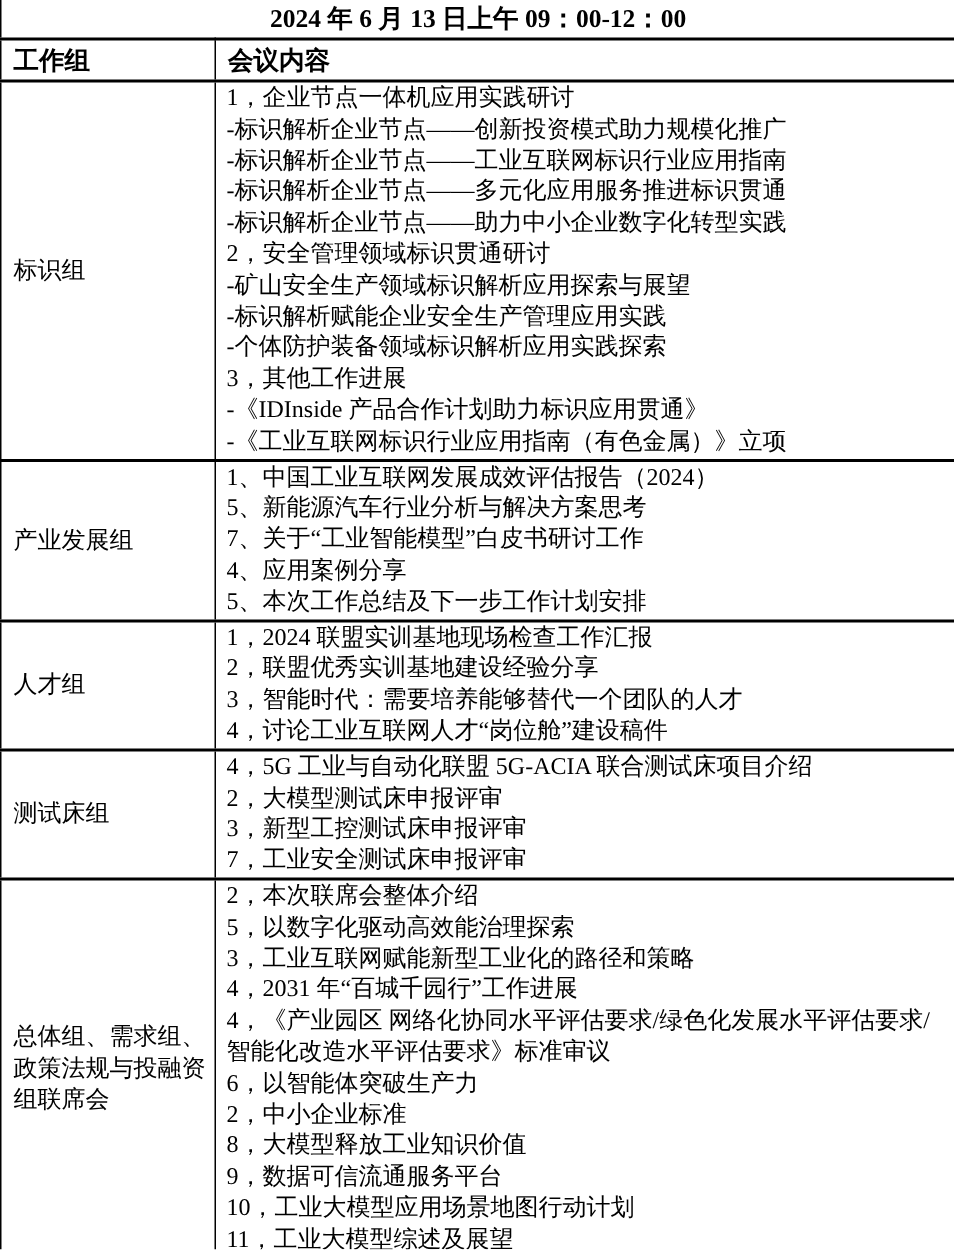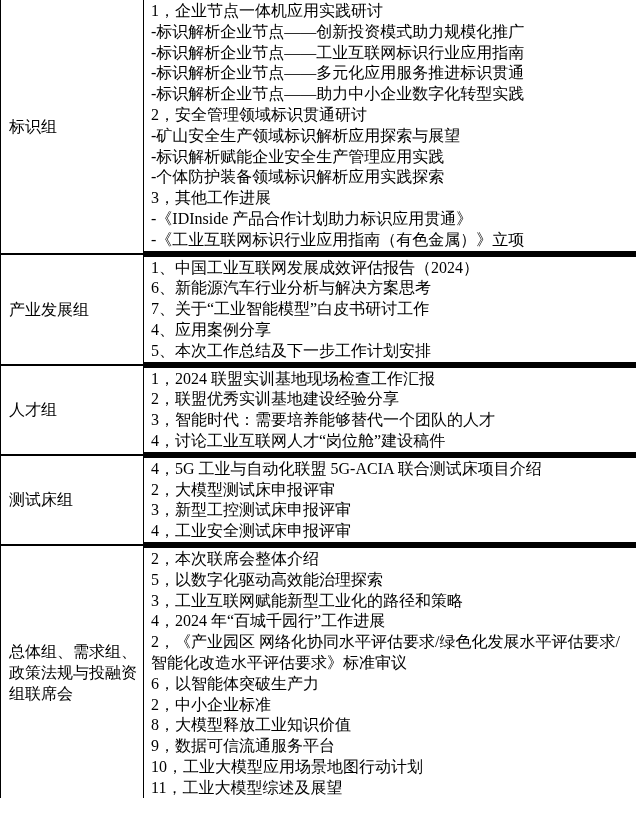--- a/index.html
+++ b/index.html
@@ -48,21 +48,21 @@
     border-left: 1px solid #000;
     border-right: 1px solid #000;
     border-bottom: 2px solid #000;
     vertical-align: middle;
     padding: 0 4px 0 8px;
     font-size: 16px;
     line-height: 21px;
   }
   .content-cell {
     border-right: 1px solid #000;
-    border-bottom: 6px solid #000000;
+    border-bottom: 2px solid #000000;
     vertical-align: top;
     padding: 1px 4px 0 7px;
     font-size: 16px;
   }
   .content-cell .line {
     line-height: 20.8px;
     white-space: normal;
   }
   tr.group-row:last-child .group-cell,
   tr.group-row:last-child .content-cell {
@@ -72,20 +72,27 @@
 </head>
 <body>
 
 <div class="page">
   <table class="schedule">
     <colgroup>
         <col class="c1">
         <col class="c2">
       </colgroup>
     <tbody>
+      <tr>
+        <td class="title-cell" colspan="2">2024 年 6 月 13 日上午 09：00-12：00</td>
+      </tr>
+      <tr>
+        <td class="header-cell">工作组</td>
+        <td class="header-cell">会议内容</td>
+      </tr>
       <tr class="group-row">
         <td class="group-cell">标识组</td>
         <td class="content-cell">
             <div class="line">1，企业节点一体机应用实践研讨</div>
             <div class="line">-标识解析企业节点——创新投资模式助力规模化推广</div>
             <div class="line">-标识解析企业节点——工业互联网标识行业应用指南</div>
             <div class="line">-标识解析企业节点——多元化应用服务推进标识贯通</div>
             <div class="line">-标识解析企业节点——助力中小企业数字化转型实践</div>
             <div class="line">2，安全管理领域标识贯通研讨</div>
             <div class="line">-矿山安全生产领域标识解析应用探索与展望</div>
@@ -93,52 +100,52 @@
             <div class="line">-个体防护装备领域标识解析应用实践探索</div>
             <div class="line">3，其他工作进展</div>
             <div class="line">-《IDInside 产品合作计划助力标识应用贯通》</div>
             <div class="line">-《工业互联网标识行业应用指南（有色金属）》立项</div>
           </td>
       </tr>
       <tr class="group-row">
         <td class="group-cell">产业发展组</td>
         <td class="content-cell">
             <div class="line">1、中国工业互联网发展成效评估报告（2024）</div>
-            <div class="line">6、新能源汽车行业分析与解决方案思考</div>
+            <div class="line">5、新能源汽车行业分析与解决方案思考</div>
             <div class="line">7、关于“工业智能模型”白皮书研讨工作</div>
             <div class="line">4、应用案例分享</div>
             <div class="line">5、本次工作总结及下一步工作计划安排</div>
           </td>
       </tr>
       <tr class="group-row">
         <td class="group-cell">人才组</td>
         <td class="content-cell">
             <div class="line">1，2024 联盟实训基地现场检查工作汇报</div>
             <div class="line">2，联盟优秀实训基地建设经验分享</div>
             <div class="line">3，智能时代：需要培养能够替代一个团队的人才</div>
             <div class="line">4，讨论工业互联网人才“岗位舱”建设稿件</div>
           </td>
       </tr>
       <tr class="group-row">
         <td class="group-cell">测试床组</td>
         <td class="content-cell">
             <div class="line">4，5G 工业与自动化联盟 5G-ACIA 联合测试床项目介绍</div>
             <div class="line">2，大模型测试床申报评审</div>
             <div class="line">3，新型工控测试床申报评审</div>
-            <div class="line">4，工业安全测试床申报评审</div>
+            <div class="line">7，工业安全测试床申报评审</div>
           </td>
       </tr>
       <tr class="group-row">
         <td class="group-cell">总体组、需求组、政策法规与投融资组联席会</td>
         <td class="content-cell">
             <div class="line">2，本次联席会整体介绍</div>
             <div class="line">5，以数字化驱动高效能治理探索</div>
             <div class="line">3，工业互联网赋能新型工业化的路径和策略</div>
-            <div class="line">4，2024 年“百城千园行”工作进展</div>
-            <div class="line">2，《产业园区 网络化协同水平评估要求/绿色化发展水平评估要求/智能化改造水平评估要求》标准审议</div>
+            <div class="line">4，2031 年“百城千园行”工作进展</div>
+            <div class="line">4，《产业园区 网络化协同水平评估要求/绿色化发展水平评估要求/智能化改造水平评估要求》标准审议</div>
             <div class="line">6，以智能体突破生产力</div>
             <div class="line">2，中小企业标准</div>
             <div class="line">8，大模型释放工业知识价值</div>
             <div class="line">9，数据可信流通服务平台</div>
             <div class="line">10，工业大模型应用场景地图行动计划</div>
             <div class="line">11，工业大模型综述及展望</div>
           </td>
       </tr>
     </tbody>
   </table>

